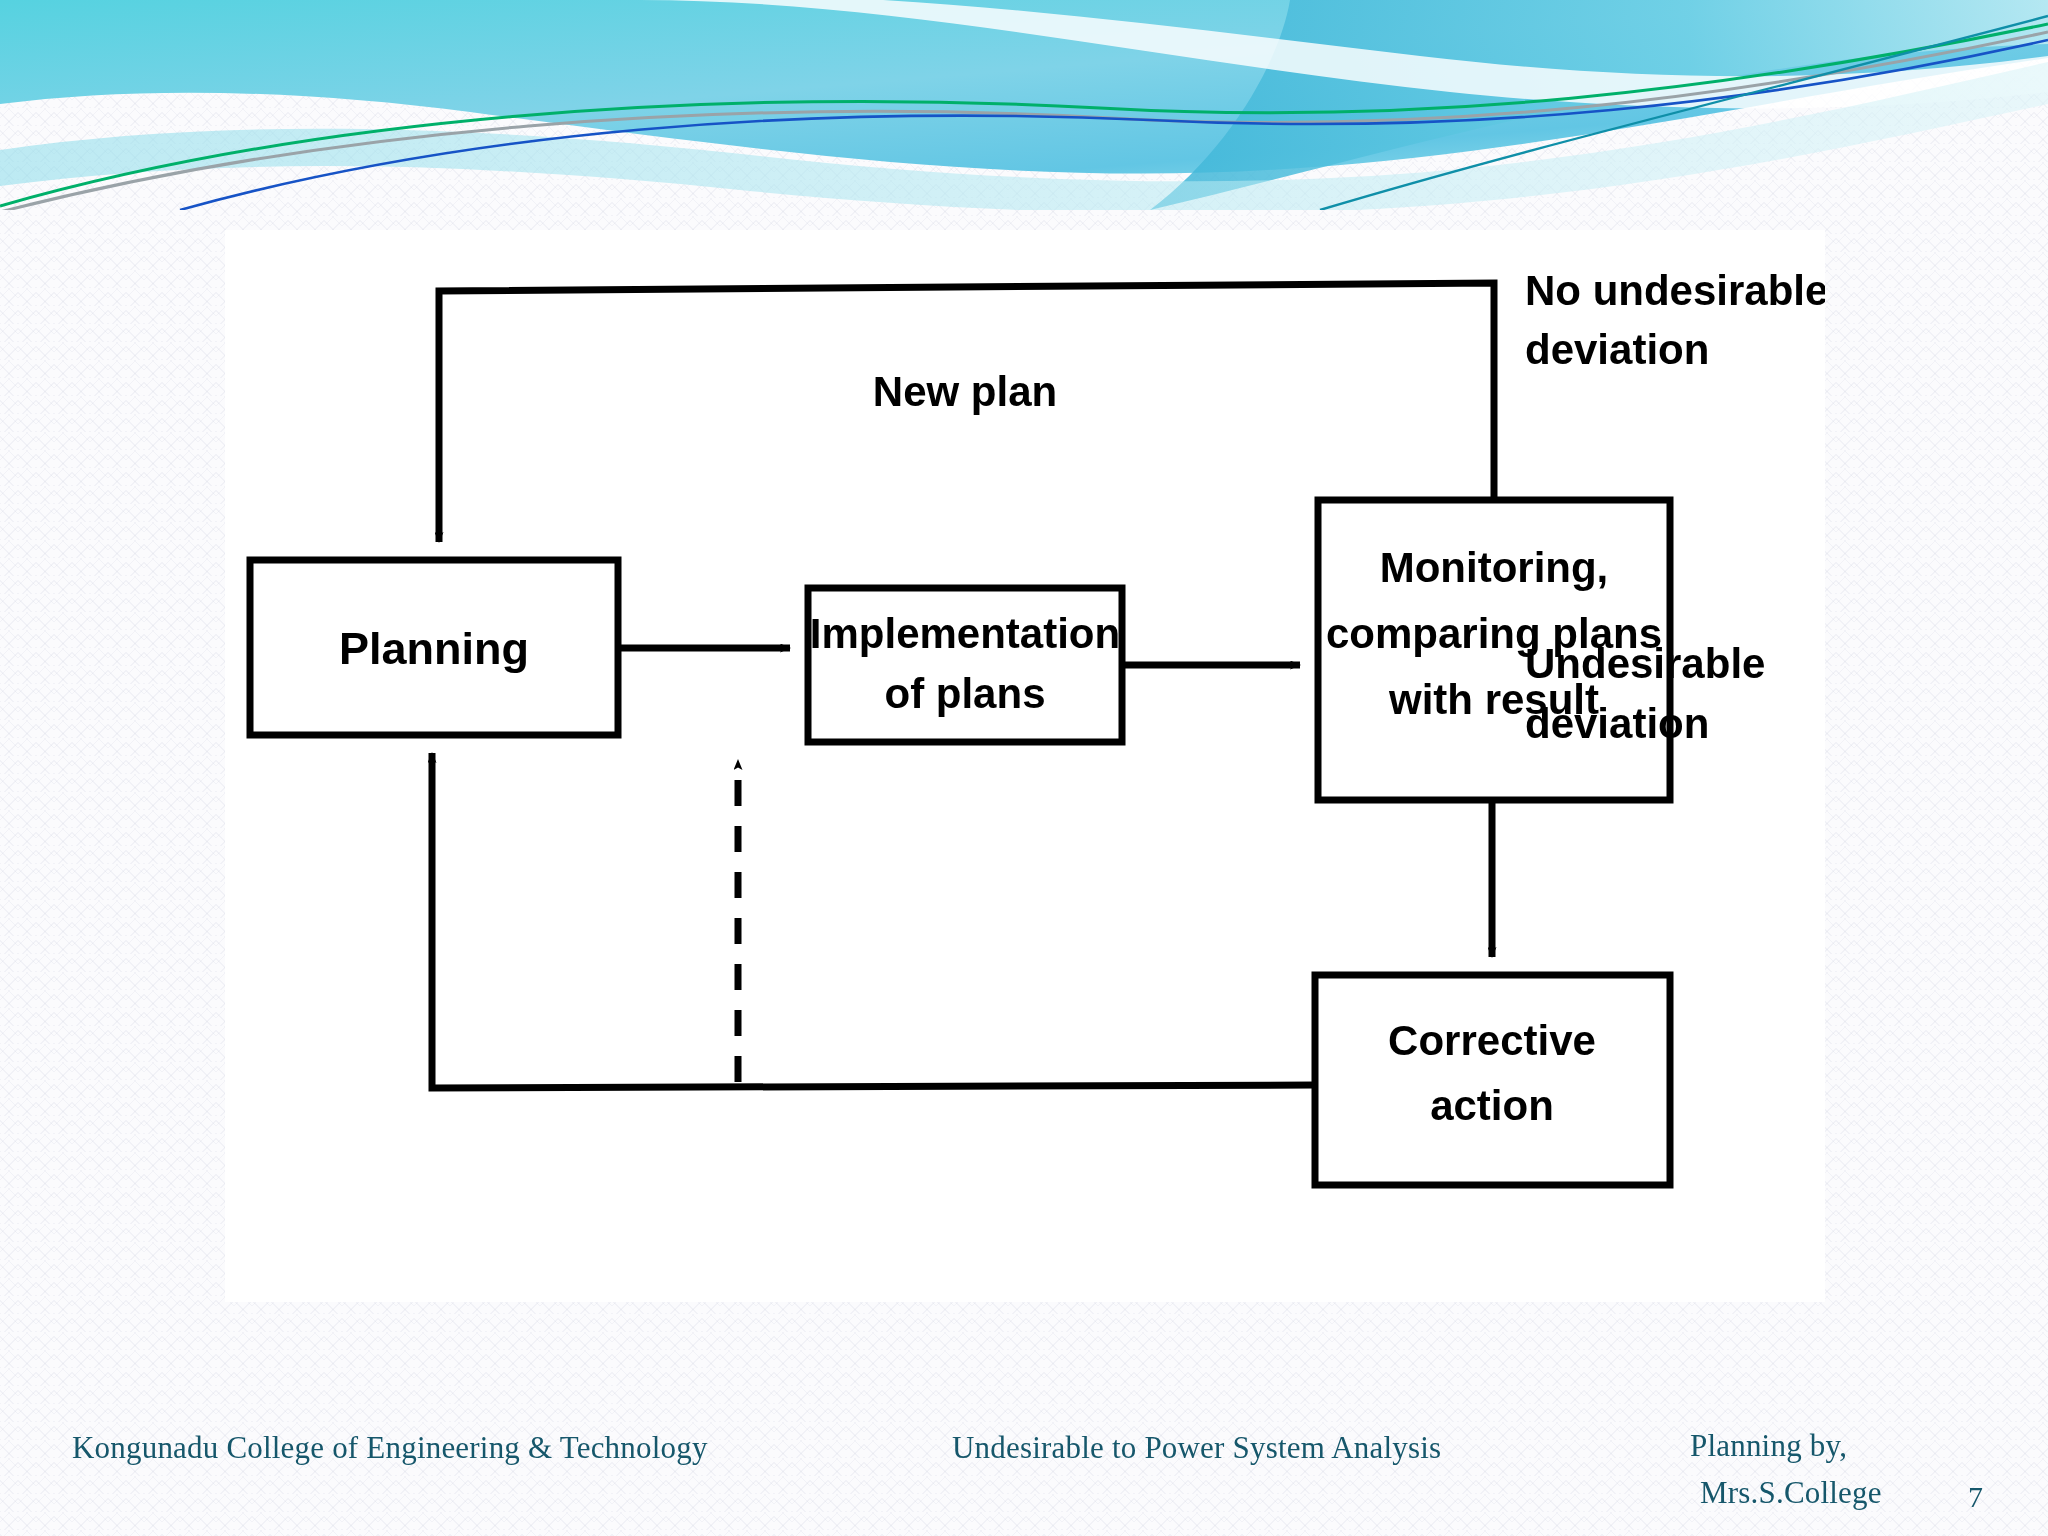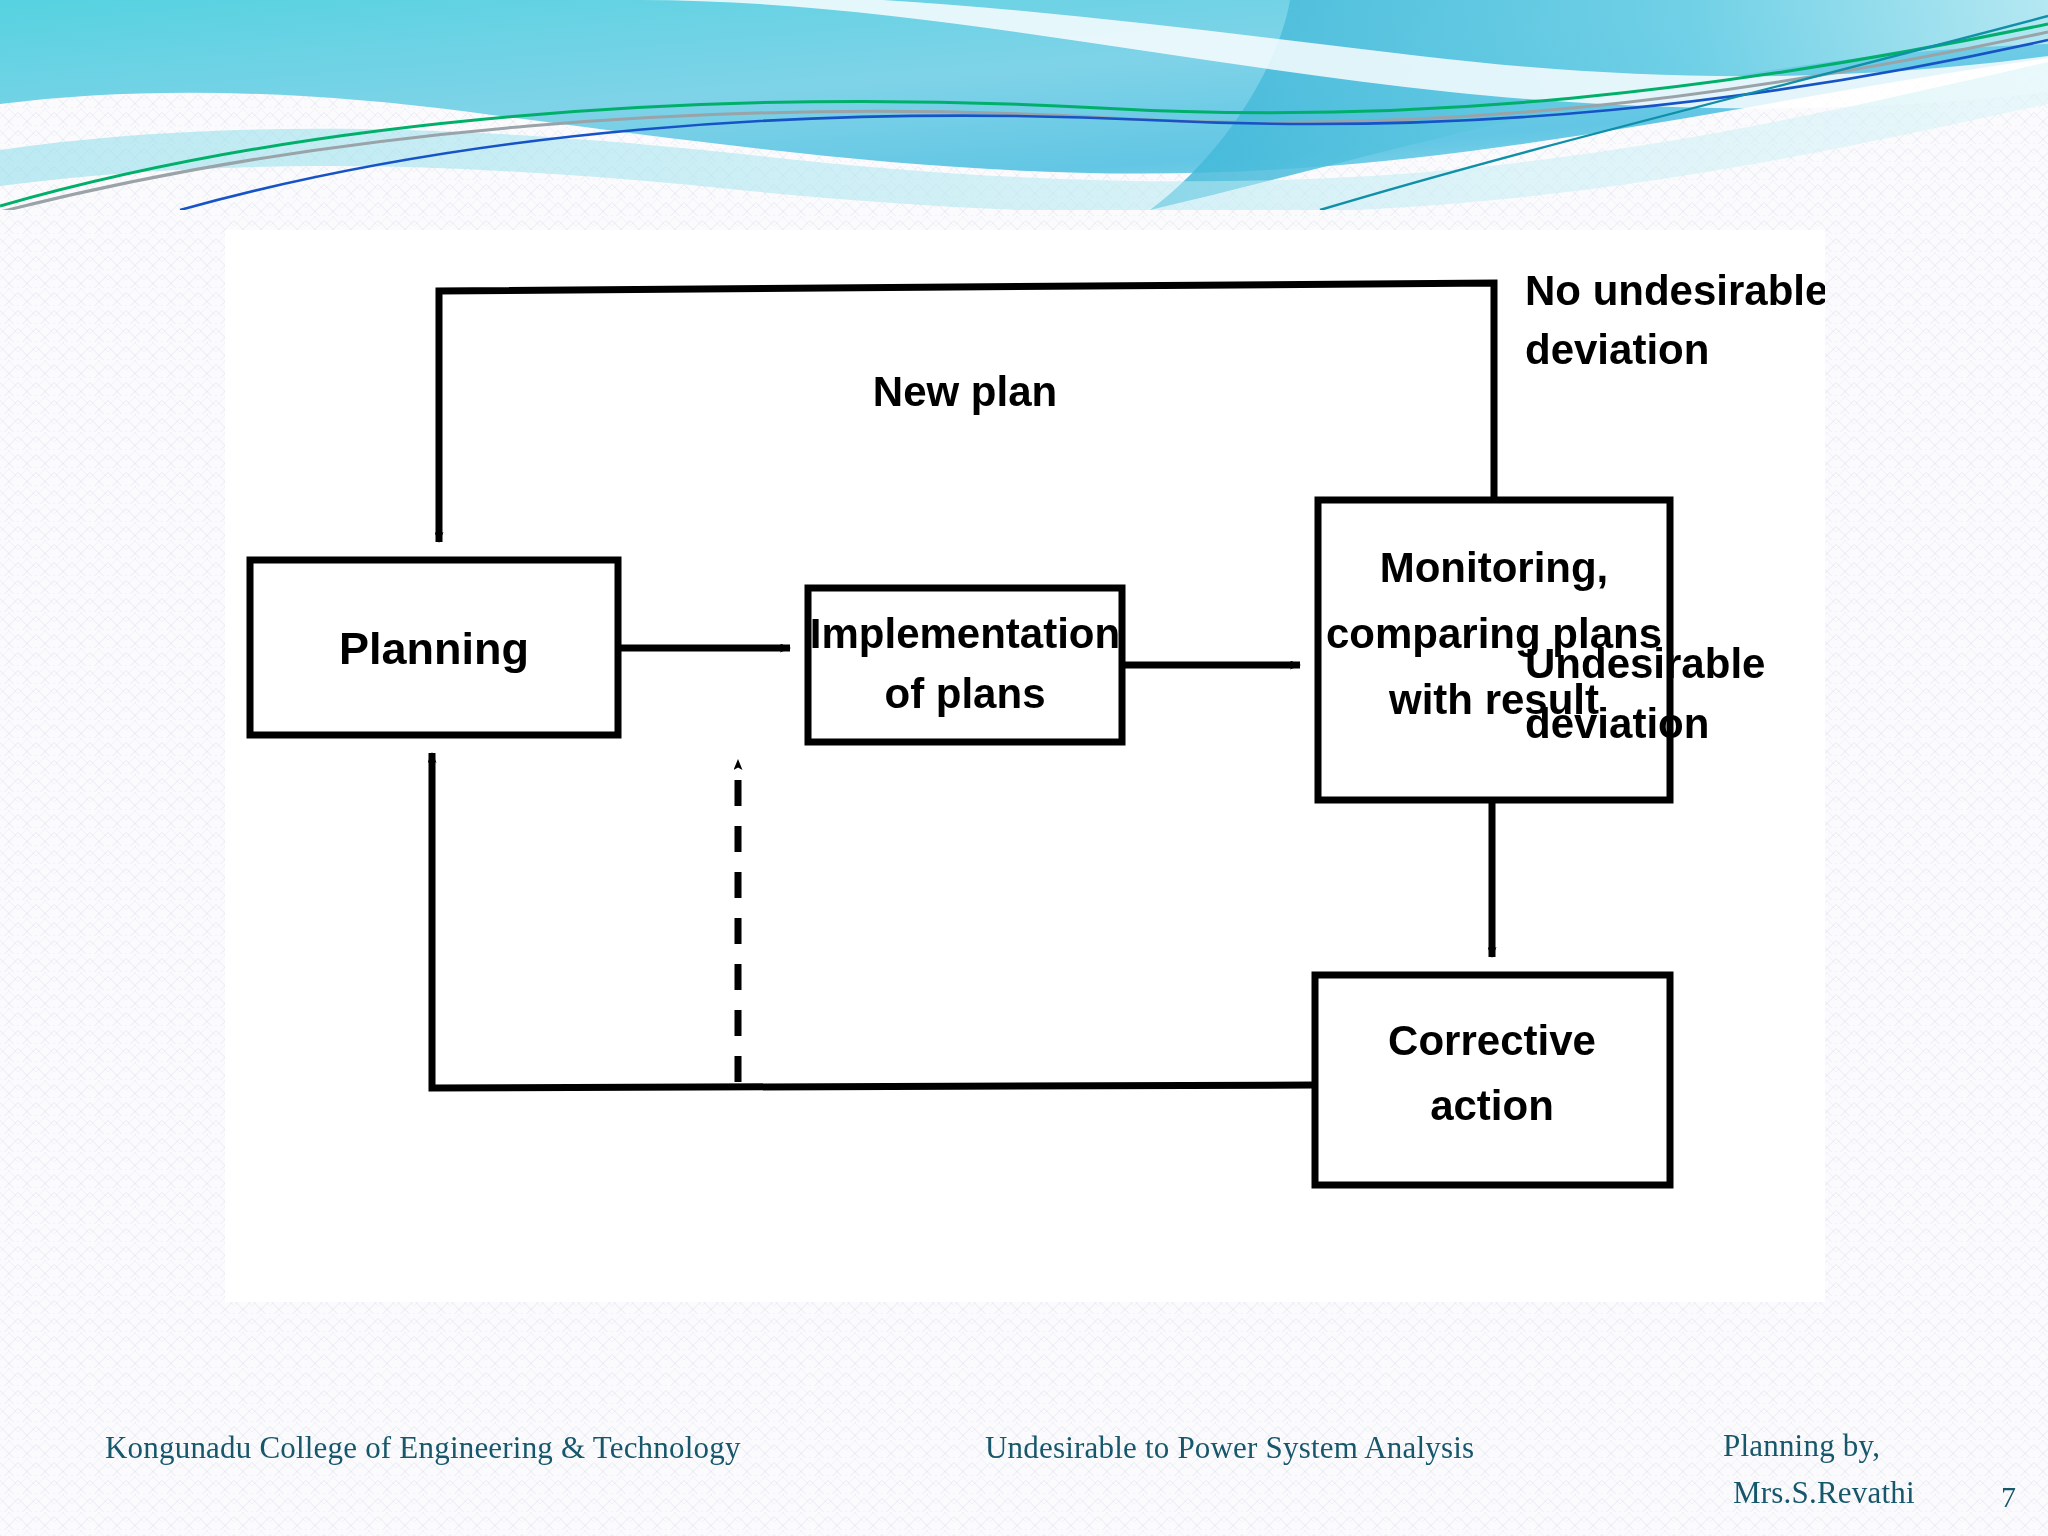--- a/index.html
+++ b/index.html
@@ -49,21 +49,21 @@
     letter-spacing:.2px;
     white-space:nowrap;
   }
   #foot-college{left:72px;top:1430px;}
   #foot-subject{left:952px;top:1430px;}
   #foot-prepared{left:1690px;top:1428px;}
   #foot-author{left:1700px;top:1475px;}
   #foot-pageno{left:1968px;top:1480px;font-size:30px;}
 
   
-  .foot-abs{position:absolute;margin-left:33px;}
+  .foot-abs{position:absolute;}
 </style>
 </head>
 <body>
 
 <div id="slide">
 
   <div id="texture"></div>
 
   <div id="header-band">
     <svg viewBox="0 0 2048 210" preserveAspectRatio="none" xmlns="http://www.w3.org/2000/svg">
@@ -156,17 +156,17 @@
         <text x="1300" y="448" font-size="42">Undesirable</text>
         <text x="1300" y="508" font-size="42">deviation</text>
       </g>
     </svg>
   </div>
 
   <div>
     <div class="foot-text foot-abs" id="foot-college">Kongunadu College of Engineering &amp; Technology</div>
     <div class="foot-text foot-abs" id="foot-subject">Undesirable to  Power System Analysis</div>
     <div class="foot-text foot-abs" id="foot-prepared">Planning by,</div>
-    <div class="foot-text foot-abs" id="foot-author">Mrs.S.Revathi</div>
+    <div class="foot-text foot-abs" id="foot-author">Mrs.S.College</div>
     <div class="foot-text foot-abs" id="foot-pageno">7</div>
   </div>
 
 </div>
 
 </body></html>

